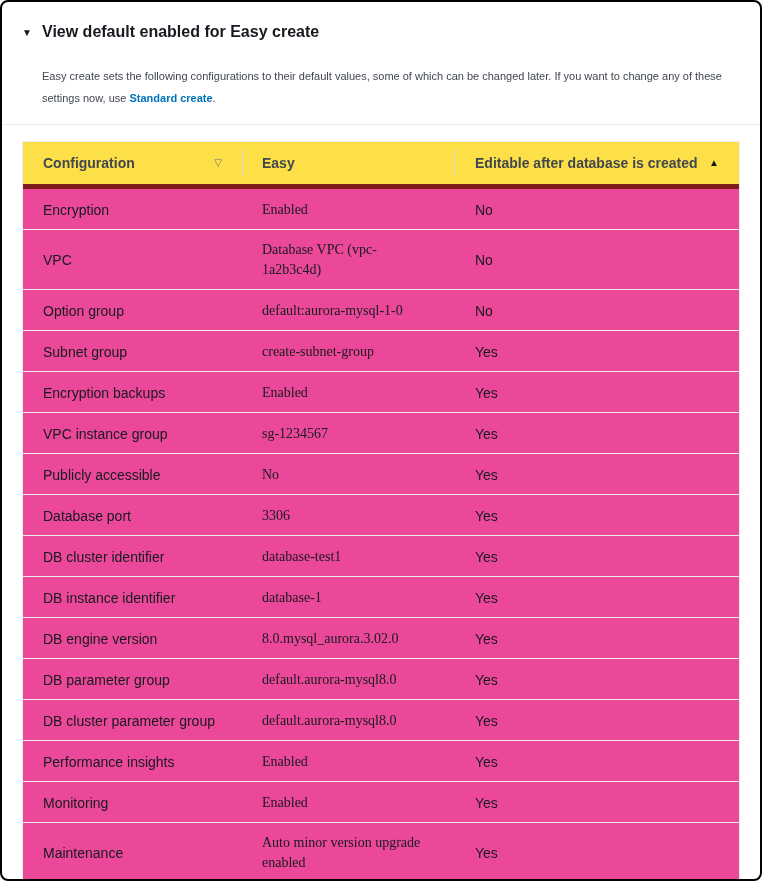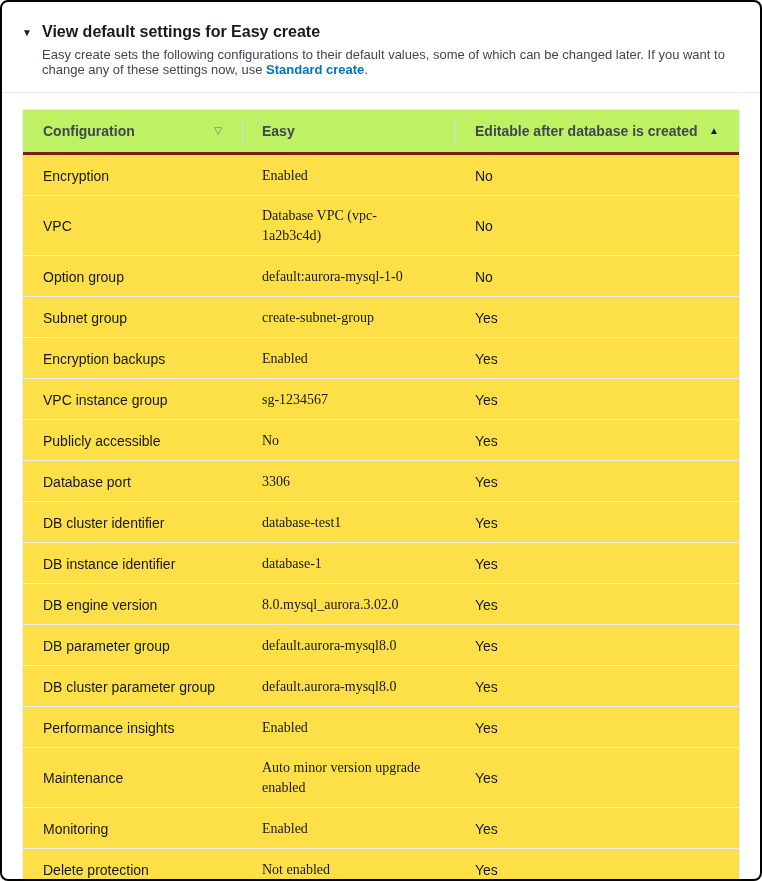--- a/index.html
+++ b/index.html
@@ -30,24 +30,24 @@
     width: 20px;
     flex: 0 0 20px;
   }
   .expander-title {
     font-size: 16px;
     font-weight: 700;
     color: #16191f;
     line-height: 20px;
   }
   .expander-desc {
-    margin: 5px 20px 0 40px;
+    margin: 23px 20px 0 40px;
     max-width: 700px;
-    font-size: 13px;
-    line-height: 15px;
+    font-size: 11px;
+    line-height: 22px;
     color: #414750;
   }
   .expander-desc a {
     color: #0073bb;
     font-weight: 700;
     text-decoration: none;
   }
   .section-divider {
     border: none;
     border-top: 1px solid #eaeded;
@@ -62,28 +62,28 @@
   }
   table {
     width: 100%;
     border-collapse: collapse;
     font-size: 14px;
     table-layout: fixed;
   }
   col.c1 { width: 219px; }
   col.c2 { width: 213px; }
   thead th {
-    background: #bef264;
+    background: #fde047;
     text-align: right;
     font-weight: 700;
     color: #414750;
     font-size: 14px;
     line-height: 18px;
     padding: 12px 20px;
-    border-bottom: 3px solid #7f1d1d;
+    border-bottom: 5px solid #7f1d1d;
     position: relative;
     cursor: pointer;
   }
   .th-inner {
     display: flex;
     align-items: center;
     justify-content: space-between;
   }
   .sort-icon { font-size: 10px; line-height: 10px; }
   .sort-icon.unsorted { color: #687078; }
@@ -96,36 +96,36 @@
     width: 1px;
     height: 26px;
     background: #d5dbdb;
   }
   tbody td {
     padding: 10px 20px 9px 20px;
     border-top: 1px solid #eaeded;
     color: #16191f;
     line-height: 20px;
     vertical-align: middle;
-    background: #fde047;
+    background: #ec4899;
   }
   td.value-cell .cell-text {
     display: inline-block;
     max-width: 165px;
     font-family: Liberation Serif, serif;
   }
 </style>
 </head>
 <body>
 
 <div class="frame">
 
   <div class="expander-header">
     <span class="caret">▼</span>
-    <span class="expander-title">View default settings for Easy create</span>
+    <span class="expander-title">View default enabled for Easy create</span>
   </div>
 
   <p class="expander-desc"><span>Easy create sets the following configurations to their default values, some of which can be changed later. If you want to change any of these settings now, use </span><a href="#">Standard create</a><span>.</span></p>
 
   <hr class="section-divider">
 
   <div class="table-wrap">
     <table>
       <colgroup>
           <col class="c1">
@@ -220,27 +220,27 @@
             <td class="config-cell"><span class="cell-text">DB cluster parameter group</span></td>
             <td class="value-cell"><span class="cell-text">default.aurora-mysql8.0</span></td>
             <td class="editable-cell"><span class="cell-text">Yes</span></td>
           </tr>
           <tr>
             <td class="config-cell"><span class="cell-text">Performance insights</span></td>
             <td class="value-cell"><span class="cell-text">Enabled</span></td>
             <td class="editable-cell"><span class="cell-text">Yes</span></td>
           </tr>
           <tr>
+            <td class="config-cell"><span class="cell-text">Monitoring</span></td>
+            <td class="value-cell"><span class="cell-text">Enabled</span></td>
+            <td class="editable-cell"><span class="cell-text">Yes</span></td>
+          </tr>
+          <tr>
             <td class="config-cell"><span class="cell-text">Maintenance</span></td>
             <td class="value-cell"><span class="cell-text">Auto minor version upgrade enabled</span></td>
-            <td class="editable-cell"><span class="cell-text">Yes</span></td>
-          </tr>
-          <tr>
-            <td class="config-cell"><span class="cell-text">Monitoring</span></td>
-            <td class="value-cell"><span class="cell-text">Enabled</span></td>
             <td class="editable-cell"><span class="cell-text">Yes</span></td>
           </tr>
           <tr>
             <td class="config-cell"><span class="cell-text">Delete protection</span></td>
             <td class="value-cell"><span class="cell-text">Not enabled</span></td>
             <td class="editable-cell"><span class="cell-text">Yes</span></td>
           </tr>
         </tbody>
     </table>
   </div>

